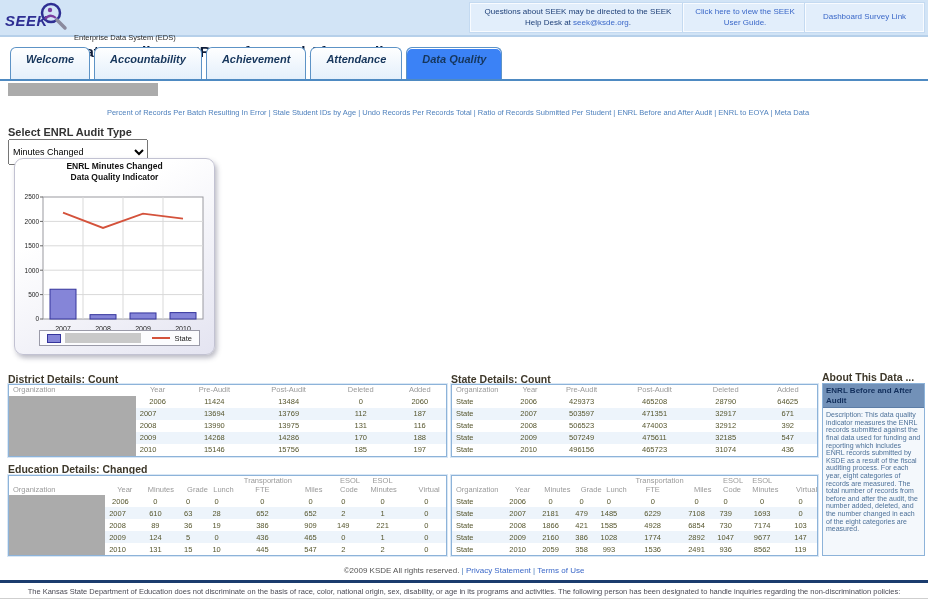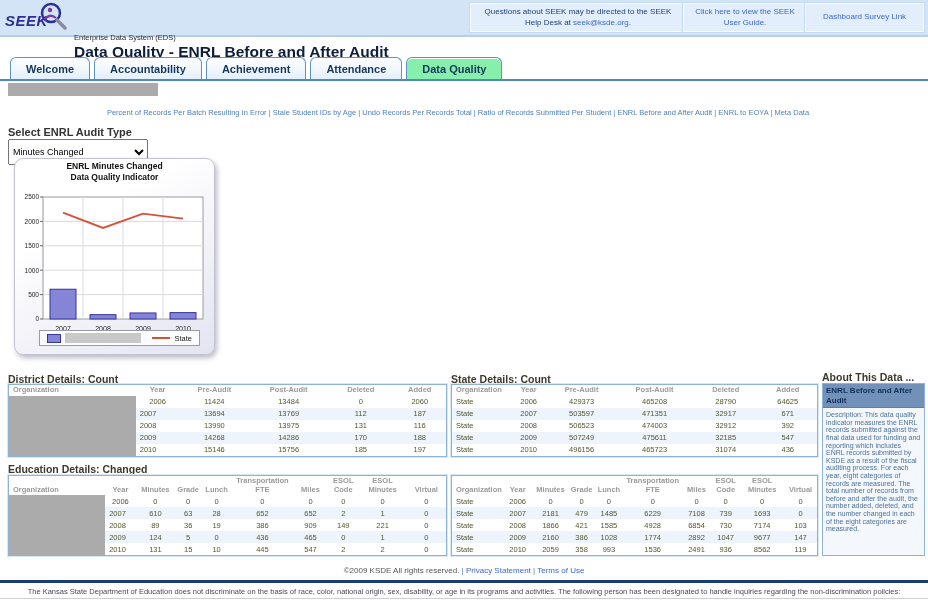--- a/index.html
+++ b/index.html
@@ -40,24 +40,25 @@
   .blue-link { color: #3b68c8; text-decoration: none; cursor: pointer; }
   
   .tabbar { position: absolute; top: 56px; left: 0; width: 928px; height: 25px; }
   .tabbar .underline { position: absolute; bottom: 0; left: 0; right: 0; height: 2px; background: #4e8ac2; }
   .tab-list { position: absolute; left: 10px; bottom: 0; display: flex; gap: 4px; }
   .tab {
     border: 1px solid #5d93c6; border-bottom: none;
     border-radius: 6px 6px 0 0;
     background: linear-gradient(#feffff, #e2eefb);
     font-size: 11px; font-weight: bold; color: #16365c;
-    padding: 5px 15px 6px 15px; cursor: pointer;
+    padding: 5px 15px 16px 15px; cursor: pointer;
     box-shadow: inset 0 1px 0 #ffffff;
-  }
-  .tab.active { background: #86efac; }
+    font-style: italic;
+  }
+  .tab.active { background: #3b82f6; }
   
   .redacted { background: #ababab; }
   .redacted-district { position: absolute; left: 8px; top: 83px; width: 150px; height: 13px; }
   
   .quality-nav { position: absolute; top: 108px; left: 0; width: 916px; text-align: center; font-size: 7.5px; color: #4f81bd; }
   .navlink { color: #4f81bd; text-decoration: none; cursor: pointer; }
   .navsep { color: #4f81bd; }
   
   .filter-label { position: absolute; left: 8px; top: 126px; font-size: 11px; font-weight: bold; color: #333333; }
   .audit-select { position: absolute; left: 8px; top: 139px; width: 140px; height: 26px; font-size: 9px; font-family: "Liberation Sans", sans-serif; }
@@ -82,22 +83,22 @@
   .legend-group { display: flex; align-items: center; gap: 4px; }
   .swatch-bar { width: 14px; height: 9px; background: #8585d8; border: 1px solid #34349c; }
   .legend-redacted { width: 76px; height: 10px; background: #c9c9c9; }
   .swatch-line { width: 18px; height: 2px; background: #d4523b; }
   .legend-label { font-size: 7.5px; color: #222; }
   
   .section-title { position: absolute; font-size: 10.5px; font-weight: bold; color: #3e382a; }
   .tbl-wrap { position: absolute; border: 1px solid #8db3d9; box-shadow: 0 0 0 1px #d9e7f5; background: #fff; }
   table.tbl { border-collapse: collapse; table-layout: fixed; width: 100%; font-size: 7.5px; }
   .tbl th {
-    color: #9a9a9a; font-weight: bold; text-align: center;
-    padding: 1px 2px; white-space: pre-line; vertical-align: bottom; line-height: 1.15;
+    color: #9a9a9a; font-weight: normal; text-align: center;
+    padding: 1px 12px; white-space: pre-line; vertical-align: bottom; line-height: 1.15;
   }
   .tbl th:first-child { text-align: left; padding-left: 4px; }
   .tbl td { color: #56562e; text-align: center; padding: 1.5px 2px; height: 12px; }
   .tbl td:first-child { text-align: left; padding-left: 4px; }
   .tbl tbody tr:nth-child(even) { background: #edf4fb; }
   .tbl td.redact-cell { padding: 0; background: #fff; }
   .redactblock { width: 100%; height: 100%; min-height: 60px; background: #ababab; }
   
   .about-title { position: absolute; left: 822px; top: 371px; font-size: 10.5px; font-weight: bold; color: #3e382a; }
   .about-box {

